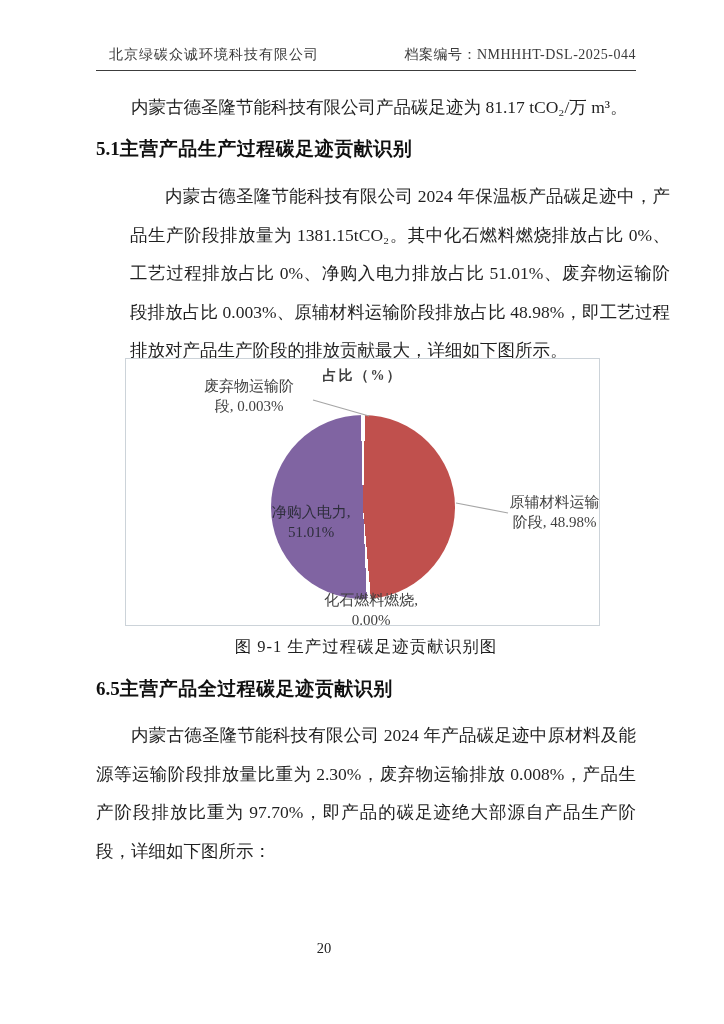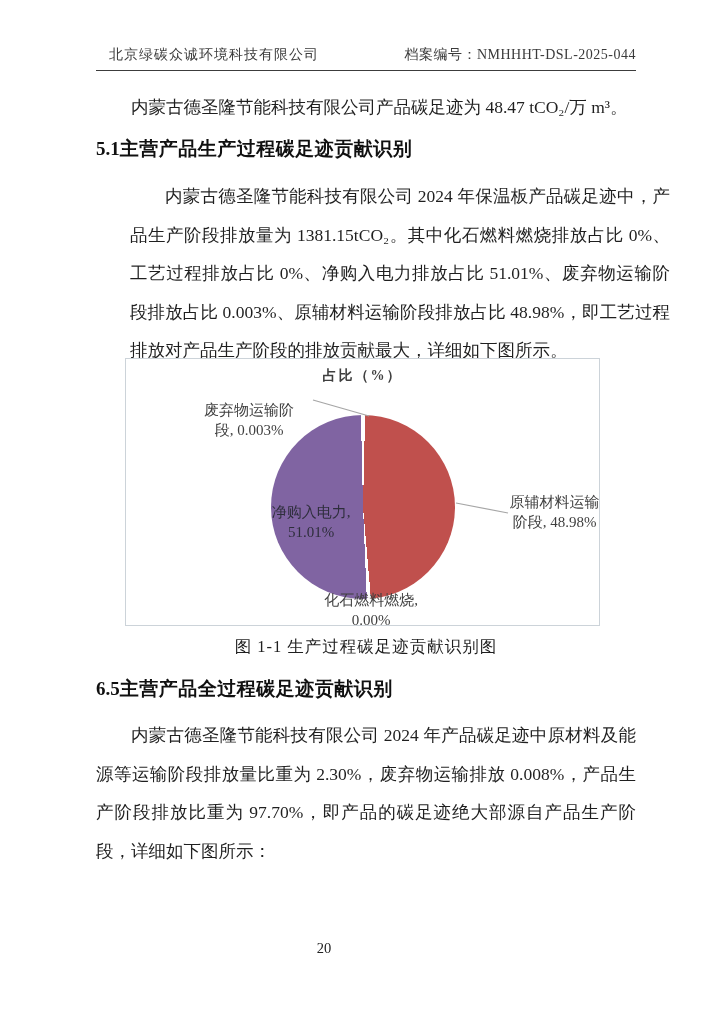--- a/index.html
+++ b/index.html
@@ -90,21 +90,21 @@
     background: #cccccc; 
   }
   .pie-label {
     position: absolute;
     font-size: 15px;
     line-height: 20px;
     color: #3f3f3f;
     text-align: center;
     z-index: 3;
   }
-  .lbl-waste { left: 73px;  top: 41px;  width: 100px; font-family: Liberation Serif, serif; }
+  .lbl-waste { left: 73px;  top: 17px;  width: 100px; font-family: Liberation Serif, serif; }
   .lbl-raw   { left: 380px; top: 133px; width: 97px;  }
   .lbl-elec  { left: 130px; top: 143px; width: 110px; color: #2e2e3c; }
   .lbl-fossil{ left: 185px; top: 231px; width: 120px; }
   .leader-svg {
     position: absolute;
     left: 0; top: 0;
     width: 475px; height: 268px;
     z-index: 2;
     pointer-events: none;
   }
@@ -132,21 +132,21 @@
 <body>
 
 <div class="page">
 
   <div class="header">
     <span class="left">北京绿碳众诚环境科技有限公司</span>
     <span class="right">档案编号：NMHHHT-DSL-2025-044</span>
   </div>
   <div class="header-rule"></div>
 
-  <div class="bodytext intro indent">内蒙古德圣隆节能科技有限公司产品碳足迹为 48.47 tCO₂/万 m³。</div>
+  <div class="bodytext intro indent">内蒙古德圣隆节能科技有限公司产品碳足迹为 81.17 tCO₂/万 m³。</div>
 
   <div class="heading h51">
     <span class="num">5.1</span><span>主营产品生产过程碳足迹贡献识别</span>
   </div>
   <div class="bodytext para51 indent">内蒙古德圣隆节能科技有限公司 2024 年保温板产品碳足迹中，产品生产阶段排放量为 1381.15tCO₂。其中化石燃料燃烧排放占比 0%、工艺过程排放占比 0%、净购入电力排放占比 51.01%、废弃物运输阶段排放占比 0.003%、原辅材料运输阶段排放占比 48.98%，即工艺过程排放对产品生产阶段的排放贡献最大，详细如下图所示。</div>
 
   <div class="chart-box">
     <div class="chart-title">占比（%）</div>
 
     <svg class="leader-svg" viewBox="0 0 475 268">
@@ -155,21 +155,21 @@
     </svg>
 
     <div class="pie" id="pie" style="background: conic-gradient(rgb(255, 255, 255) 0.0108008deg, rgb(255, 255, 255) 1.3108deg, rgb(192, 80, 77) 1.3108deg, rgb(192, 80, 77) 175.051deg, rgb(255, 255, 255) 175.051deg, rgb(255, 255, 255) 176.351deg, rgb(255, 255, 255) 176.351deg, rgb(255, 255, 255) 177.651deg, rgb(128, 100, 162) 177.651deg, rgb(128, 100, 162) 358.7deg, rgb(255, 255, 255) 358.7deg, rgb(255, 255, 255) 360deg);"></div>
 
     <div class="pie-label lbl-waste">废弃物运输阶段, 0.003%</div>
     <div class="pie-label lbl-raw">原辅材料运输阶段, 48.98%</div>
     <div class="pie-label lbl-elec">净购入电力, 51.01%</div>
     <div class="pie-label lbl-fossil">化石燃料燃烧, 0.00%</div>
   </div>
 
-  <div class="caption">图 1-1 生产过程碳足迹贡献识别图</div>
+  <div class="caption">图 9-1 生产过程碳足迹贡献识别图</div>
 
   <div class="heading h52">
     <span class="num">6.5</span><span>主营产品全过程碳足迹贡献识别</span>
   </div>
   <div class="bodytext para52 indent">内蒙古德圣隆节能科技有限公司 2024 年产品碳足迹中原材料及能源等运输阶段排放量比重为 2.30%，废弃物运输排放 0.008%，产品生产阶段排放比重为 97.70%，即产品的碳足迹绝大部源自产品生产阶段，详细如下图所示：</div>
 
   <div class="pagenum">20</div>
 
 </div>
 

